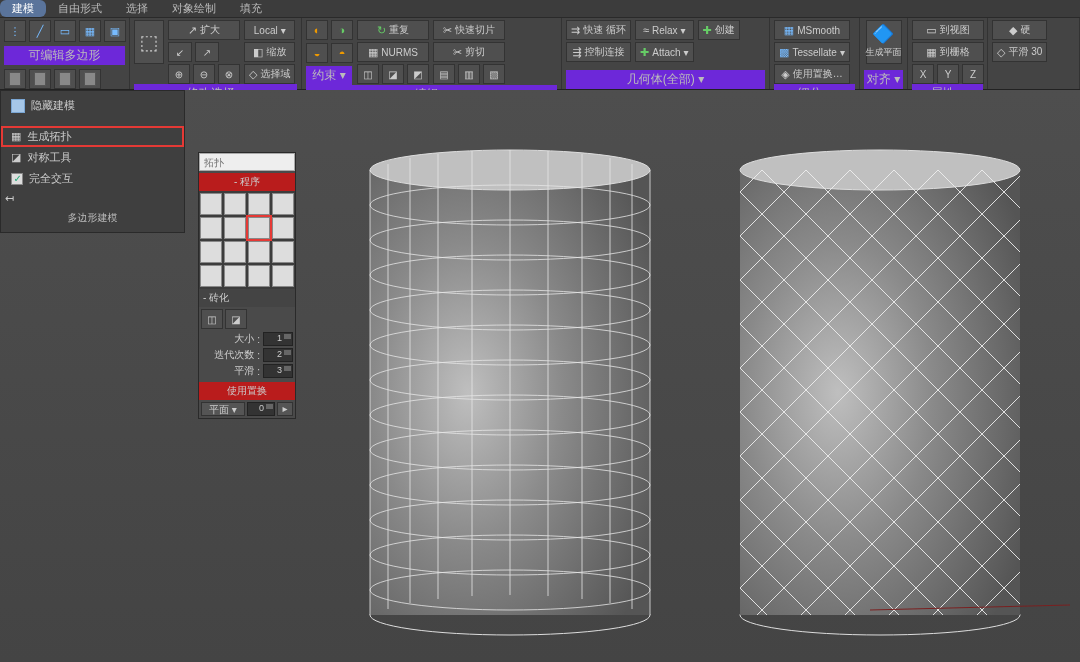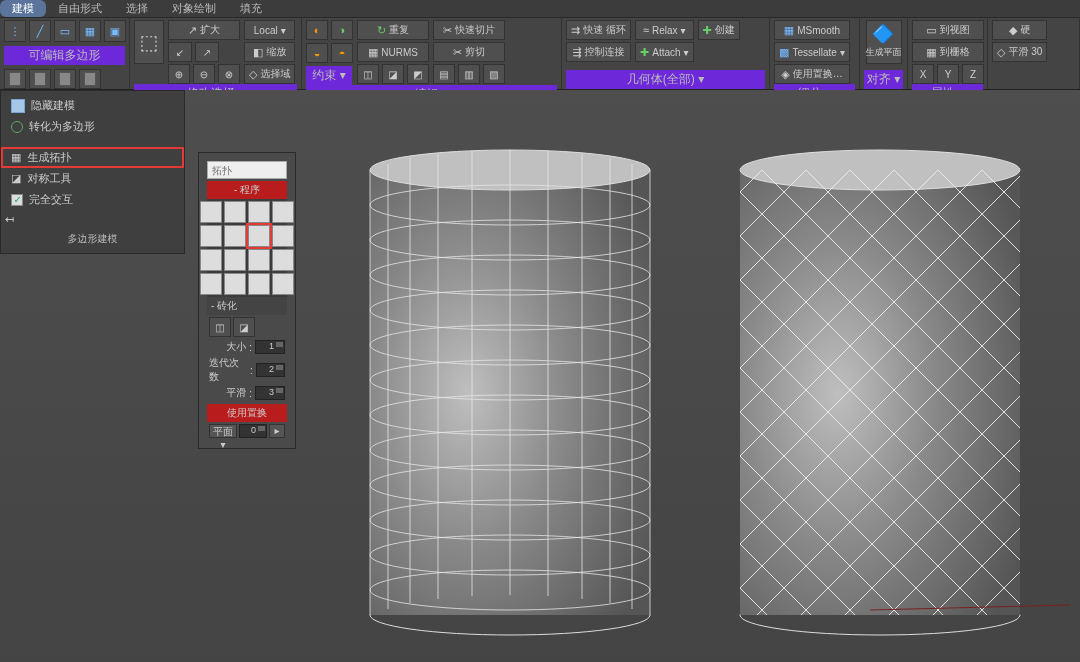--- a/index.html
+++ b/index.html
@@ -125,21 +125,21 @@
   .ci-ic { width: 12px; height: 12px; border-radius: 50%; border: 1.5px solid #5ca85c; }
 
   
   .topo-panel {
     position: absolute;
     left: 198px; top: 152px;
     width: 98px;
     background: #4a4a4a;
     border: 1px solid #2a2a2a;
     z-index: 15;
-    padding: 8px;
+    padding: 0;
   }
   .topo-search {
     width: 100%; height: 18px;
     background: #eee;
     border: 1px solid #aaa;
     color: #888;
     font-size: 10px;
     padding: 0 4px;
     margin-bottom: 2px;
   }
@@ -510,24 +510,20 @@
       <line x1="870" y1="520" x2="1070" y2="515" stroke="#7a2020" stroke-width="1"></line>
     </g>
   </svg>
 </div>
 
 <div class="side-menu">
   <div class="side-item">
     <span class="sq-ic"></span>
     <span>隐藏建模</span>
   </div>
-  <div class="side-item">
-    <span class="ci-ic"></span>
-    <span>转化为多边形</span>
-  </div>
   <div style="height:10px"></div>
   <div class="side-item highlight">
     <span class="glyph">▦</span>
     <span>生成拓扑</span>
   </div>
   <div class="side-item">
     <span class="glyph">◪</span>
     <span>对称工具</span>
   </div>
   <div class="side-item">

